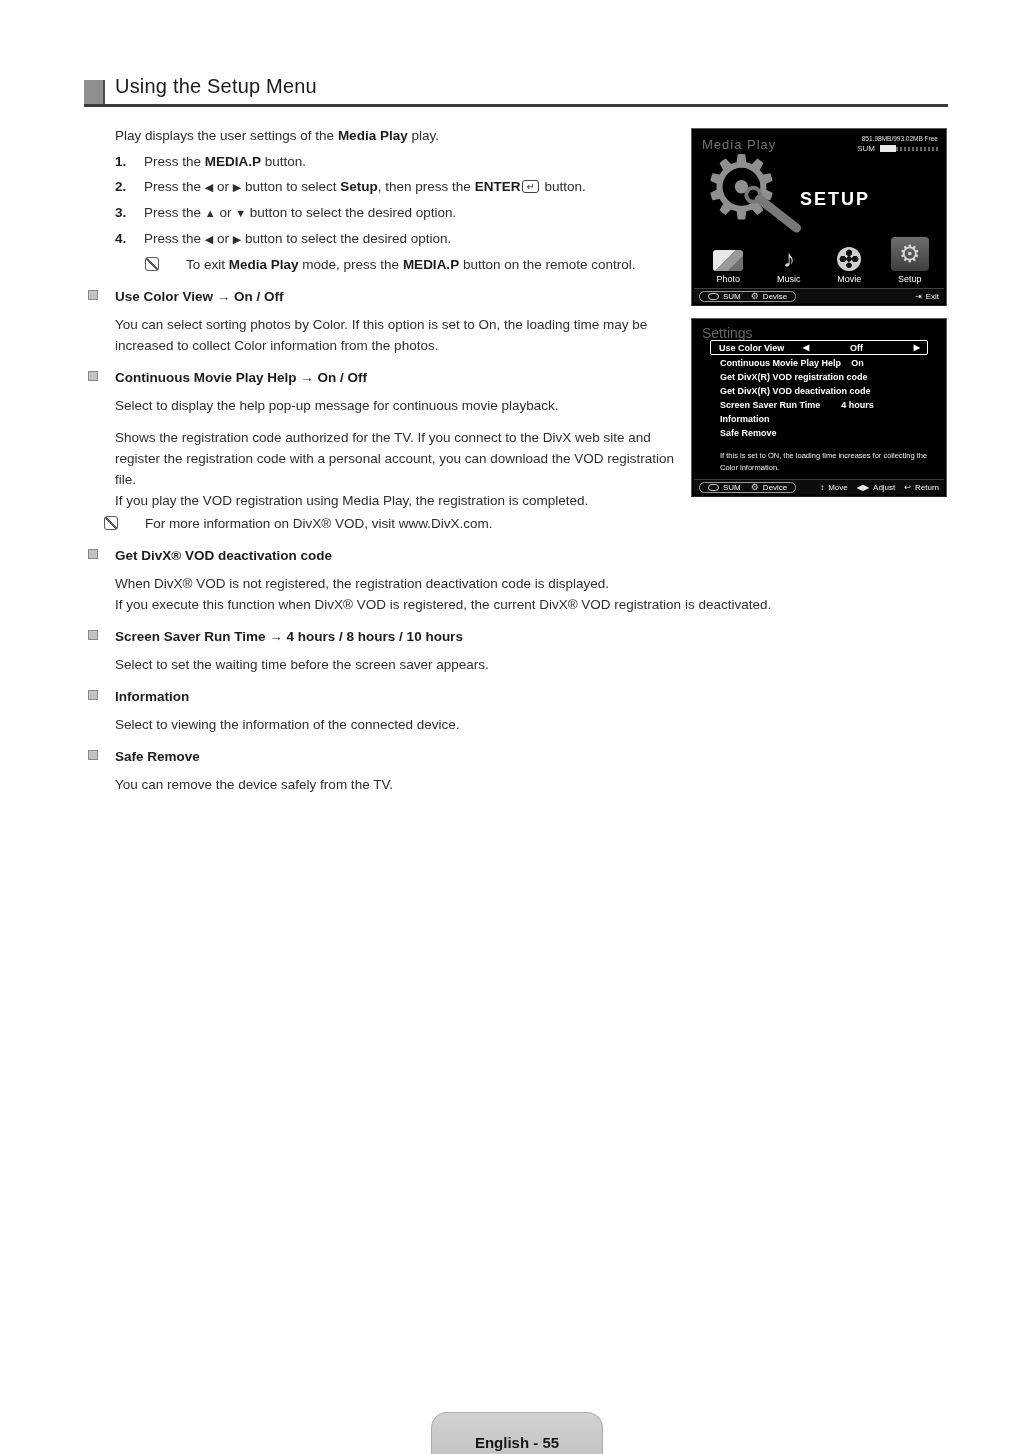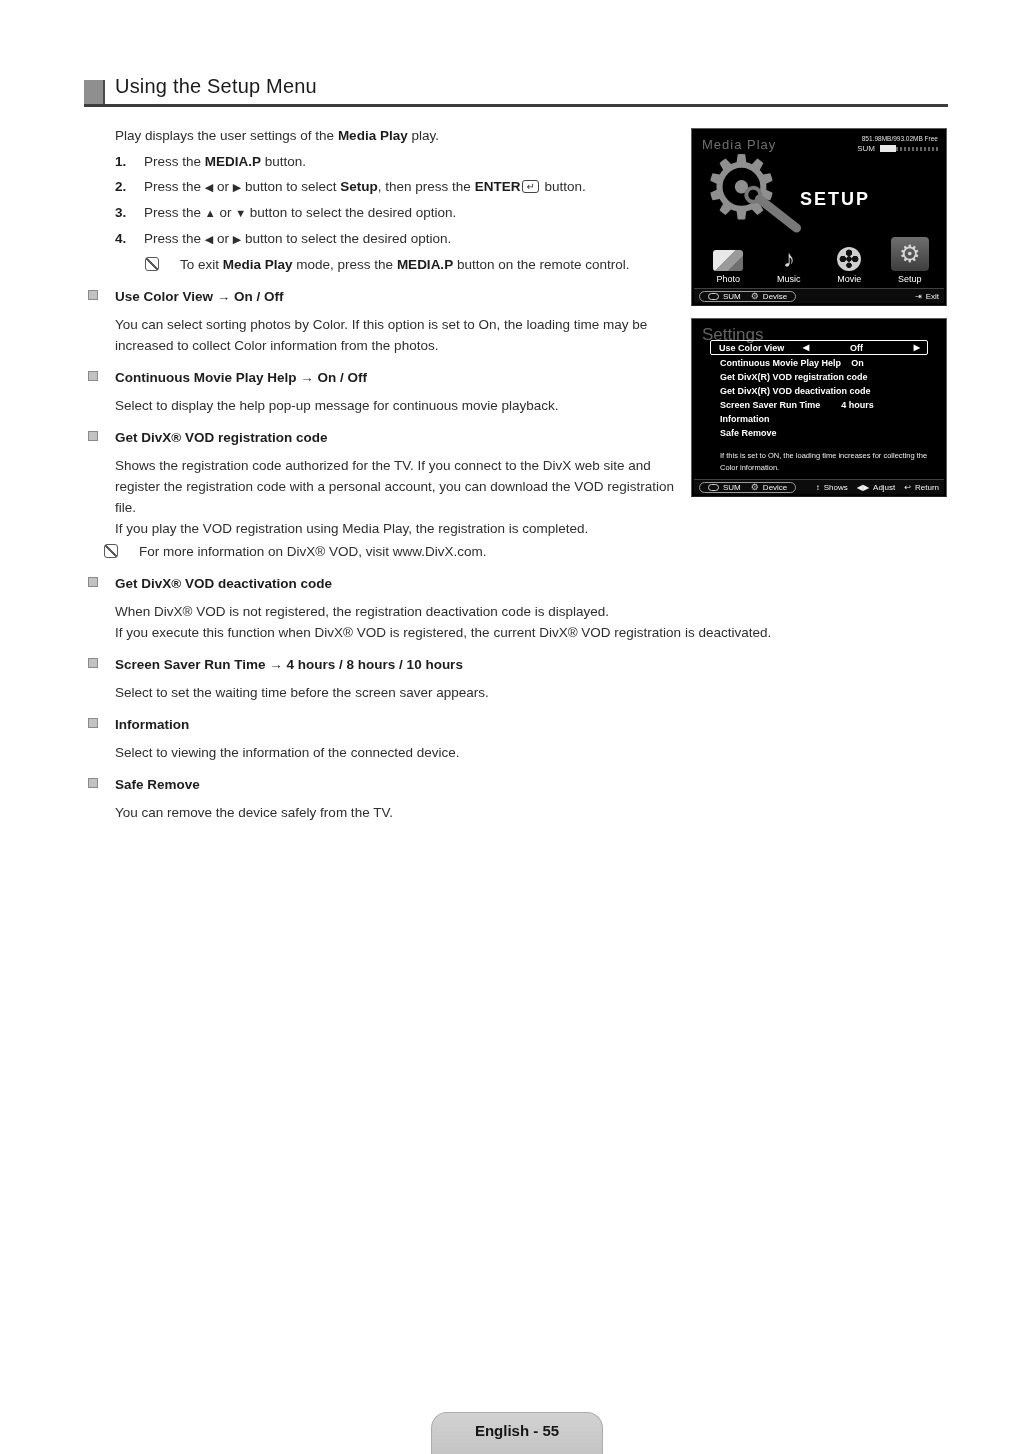--- a/index.html
+++ b/index.html
@@ -18,21 +18,21 @@
   
   .title-square { position: absolute; left: 84px; top: 80px; width: 21px; height: 26px; background: #8f8f8f; border-right: 2px solid #4a4a4a; }
   .page-title { position: absolute; left: 115px; top: 75px; margin: 0; font-size: 20px; font-weight: normal; color: #1b1b1b; letter-spacing: 0.2px; }
   .title-rule { position: absolute; left: 84px; top: 104px; width: 864px; height: 3px; background: #3c3c3c; }
 
   
   .content { position: absolute; left: 115px; top: 120px; width: 833px; font-size: 13.5px; line-height: 21px; }
   .intro { margin: 5px 0 5px; }
   .step { display: flex; margin: 4px 0 4px; }
   .step-num { width: 29px; flex: none; font-weight: bold; color: #1d1d1d; }
-  .note { display: flex; gap: 21px; margin: 2px 0 0 30px; text-align: center; }
+  .note { display: flex; gap: 27px; margin: 2px 0 0 30px; text-align: center; }
   .note-icon {
     flex: none; width: 14px; height: 14px; margin-top: 3px;
     border: 1px solid #5a5a5a; border-radius: 3px;
     background: linear-gradient(45deg, transparent 44%, #5a5a5a 44%, #5a5a5a 56%, transparent 56%);
   }
   .sec { margin-top: 11px; }
   .sec h3 { position: relative; margin: 0 0 7px; font-size: 13.5px; color: #1d1d1d; }
   .bullet { position: absolute; left: -27px; top: 4px; width: 10px; height: 10px; background: #c2c2c2; border: 1px solid #8a8a8a; }
   .sec p { margin: 0; max-width: 566px; }
   .sec.wide p { max-width: none; }
@@ -73,35 +73,35 @@
   .gear-sm { width: 38px; height: 34px; border-radius: 4px; background: linear-gradient(180deg, #6e6e6e, #3d3d3d); font-size: 24px; color: #d6d6d6; }
 
   .tvbar { position: absolute; left: 2px; right: 2px; bottom: 2px; height: 15px; background: #0c0c0c; border-top: 1px solid #404040;
     display: flex; align-items: center; justify-content: space-between; padding: 0 5px; }
   .bar-group { display: flex; align-items: center; gap: 10px; border: 1px solid #9a9a9a; border-radius: 8px; padding: 0 8px; height: 11px; }
   .bar-item { display: flex; align-items: center; gap: 4px; color: #f0f0f0; font-size: 8px; white-space: nowrap; }
   .source-icon { width: 11px; height: 7px; border: 1px solid #cfcfcf; border-radius: 4px; }
   .gear-tiny { font-size: 9px; line-height: 9px; color: #ccc; }
   .hints { display: flex; gap: 9px; }
 
-  .s2-title { position: absolute; left: 10px; top: 6px; font-size: 17px; color: #636363; }
+  .s2-title { position: absolute; left: 10px; top: 6px; font-size: 14px; color: #636363; }
   .s2-menu { position: absolute; left: 20px; right: 20px; top: 21px; }
   .mrow { position: relative; height: 14px; display: flex; align-items: center; color: #fff; font-size: 9px; font-weight: bold; padding: 0 8px; }
   .mrow .mvalue { position: absolute; left: 103px; width: 85px; text-align: center; }
   .mrow.selected { border: 1px solid #fff; border-radius: 2px; height: 15px; margin: 0 -2px 1px; }
   .arr { position: absolute; font-size: 8px; }
   .arr.l { left: 92px; }
   .arr.r { right: 7px; }
   .s2-help { position: absolute; left: 28px; top: 131px; width: 208px; font-size: 7.5px; line-height: 1.55; color: #ececec; }
 
   
   .footer-tab {
     position: absolute; left: 431px; top: 1412px; width: 172px; height: 42px;
     background: linear-gradient(180deg, #d2d2d2, #c4c4c4); border: 1px solid #ababab; border-bottom: none;
-    border-radius: 16px 16px 0 0; display: flex; justify-content: center; padding-top: 9px;
+    border-radius: 16px 16px 0 0; display: flex; justify-content: center; padding-top: 21px;
     font-weight: bold; font-size: 15px; color: #161616;
   }
 </style>
 </head>
 <body>
 
 <div class="page">
 
   <div class="title-square"></div>
   <h1 class="page-title">Using the Setup Menu</h1>
@@ -136,21 +136,20 @@
       <h3><span class="bullet"></span><span><span class="b">Use Color View</span><span> → </span><span class="b">On / Off</span></span></h3>
       <p><span>You can select sorting photos by Color. If this option is set to On, the loading time may be increased to collect Color information from the photos.</span></p>
     </section>
 
     <section class="sec">
       <h3><span class="bullet"></span><span><span class="b">Continuous Movie Play Help</span><span> → </span><span class="b">On / Off</span></span></h3>
       <p><span>Select to display the help pop-up message for continuous movie playback.</span></p>
     </section>
 
     <section class="sec">
-      <h3><span class="bullet"></span><span><span class="b">Get DivX® VOD registration code</span></span></h3>
       <p><span>Shows the registration code authorized for the TV. If you connect to the DivX web site and register the registration code with a personal account, you can download the VOD registration file.</span></p>
       <p><span>If you play the VOD registration using Media Play, the registration is completed.</span></p>
       <div class="note">
         <span class="note-icon"></span>
         <span class="note-text"><span>For more information on DivX® VOD, visit www.DivX.com.</span></span>
       </div>
     </section>
 
     <section class="sec wide">
       <h3><span class="bullet"></span><span><span class="b">Get DivX® VOD deactivation code</span></span></h3>
@@ -269,21 +268,21 @@
           <span>SUM</span>
         </span>
         <span class="bar-item">
           <span class="gear-tiny">⚙</span>
           <span>Device</span>
         </span>
       </span>
       <span class="hints">
         <span class="bar-item">
           <span>↕</span>
-          <span>Shows</span>
+          <span>Move</span>
         </span>
         <span class="bar-item">
           <span>◀▶</span>
           <span>Adjust</span>
         </span>
         <span class="bar-item">
           <span>↩</span>
           <span>Return</span>
         </span>
       </span>

